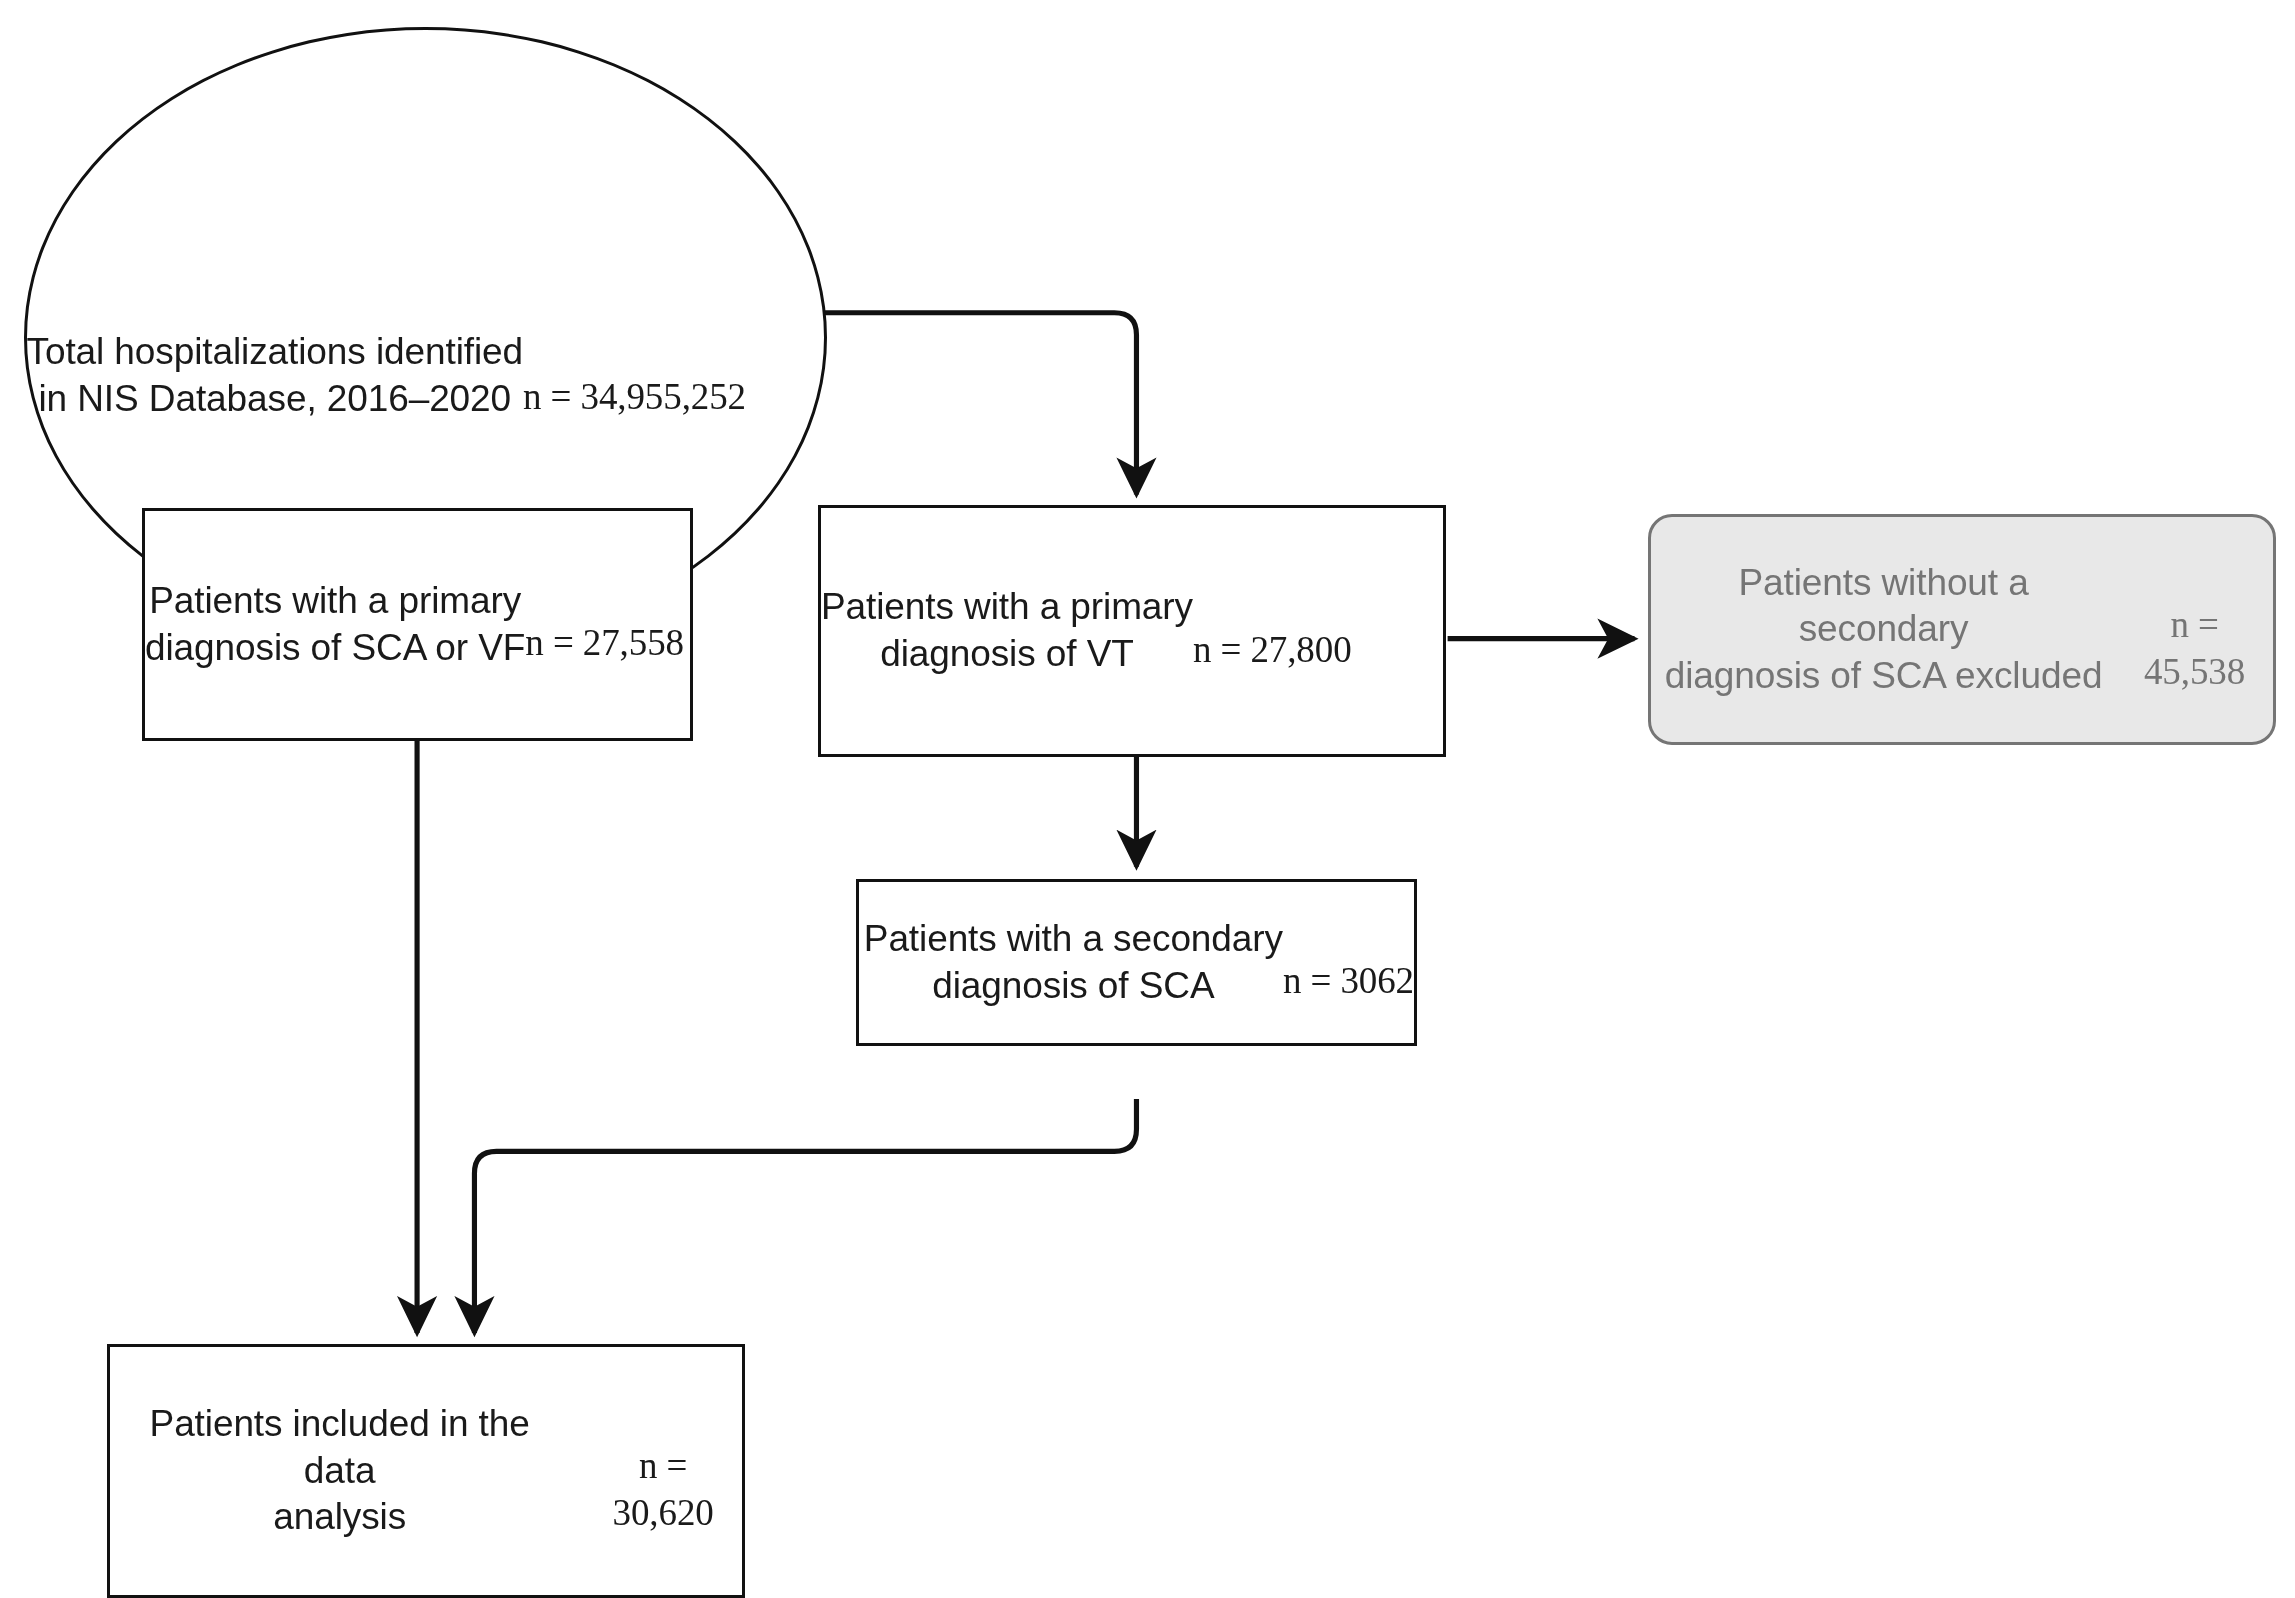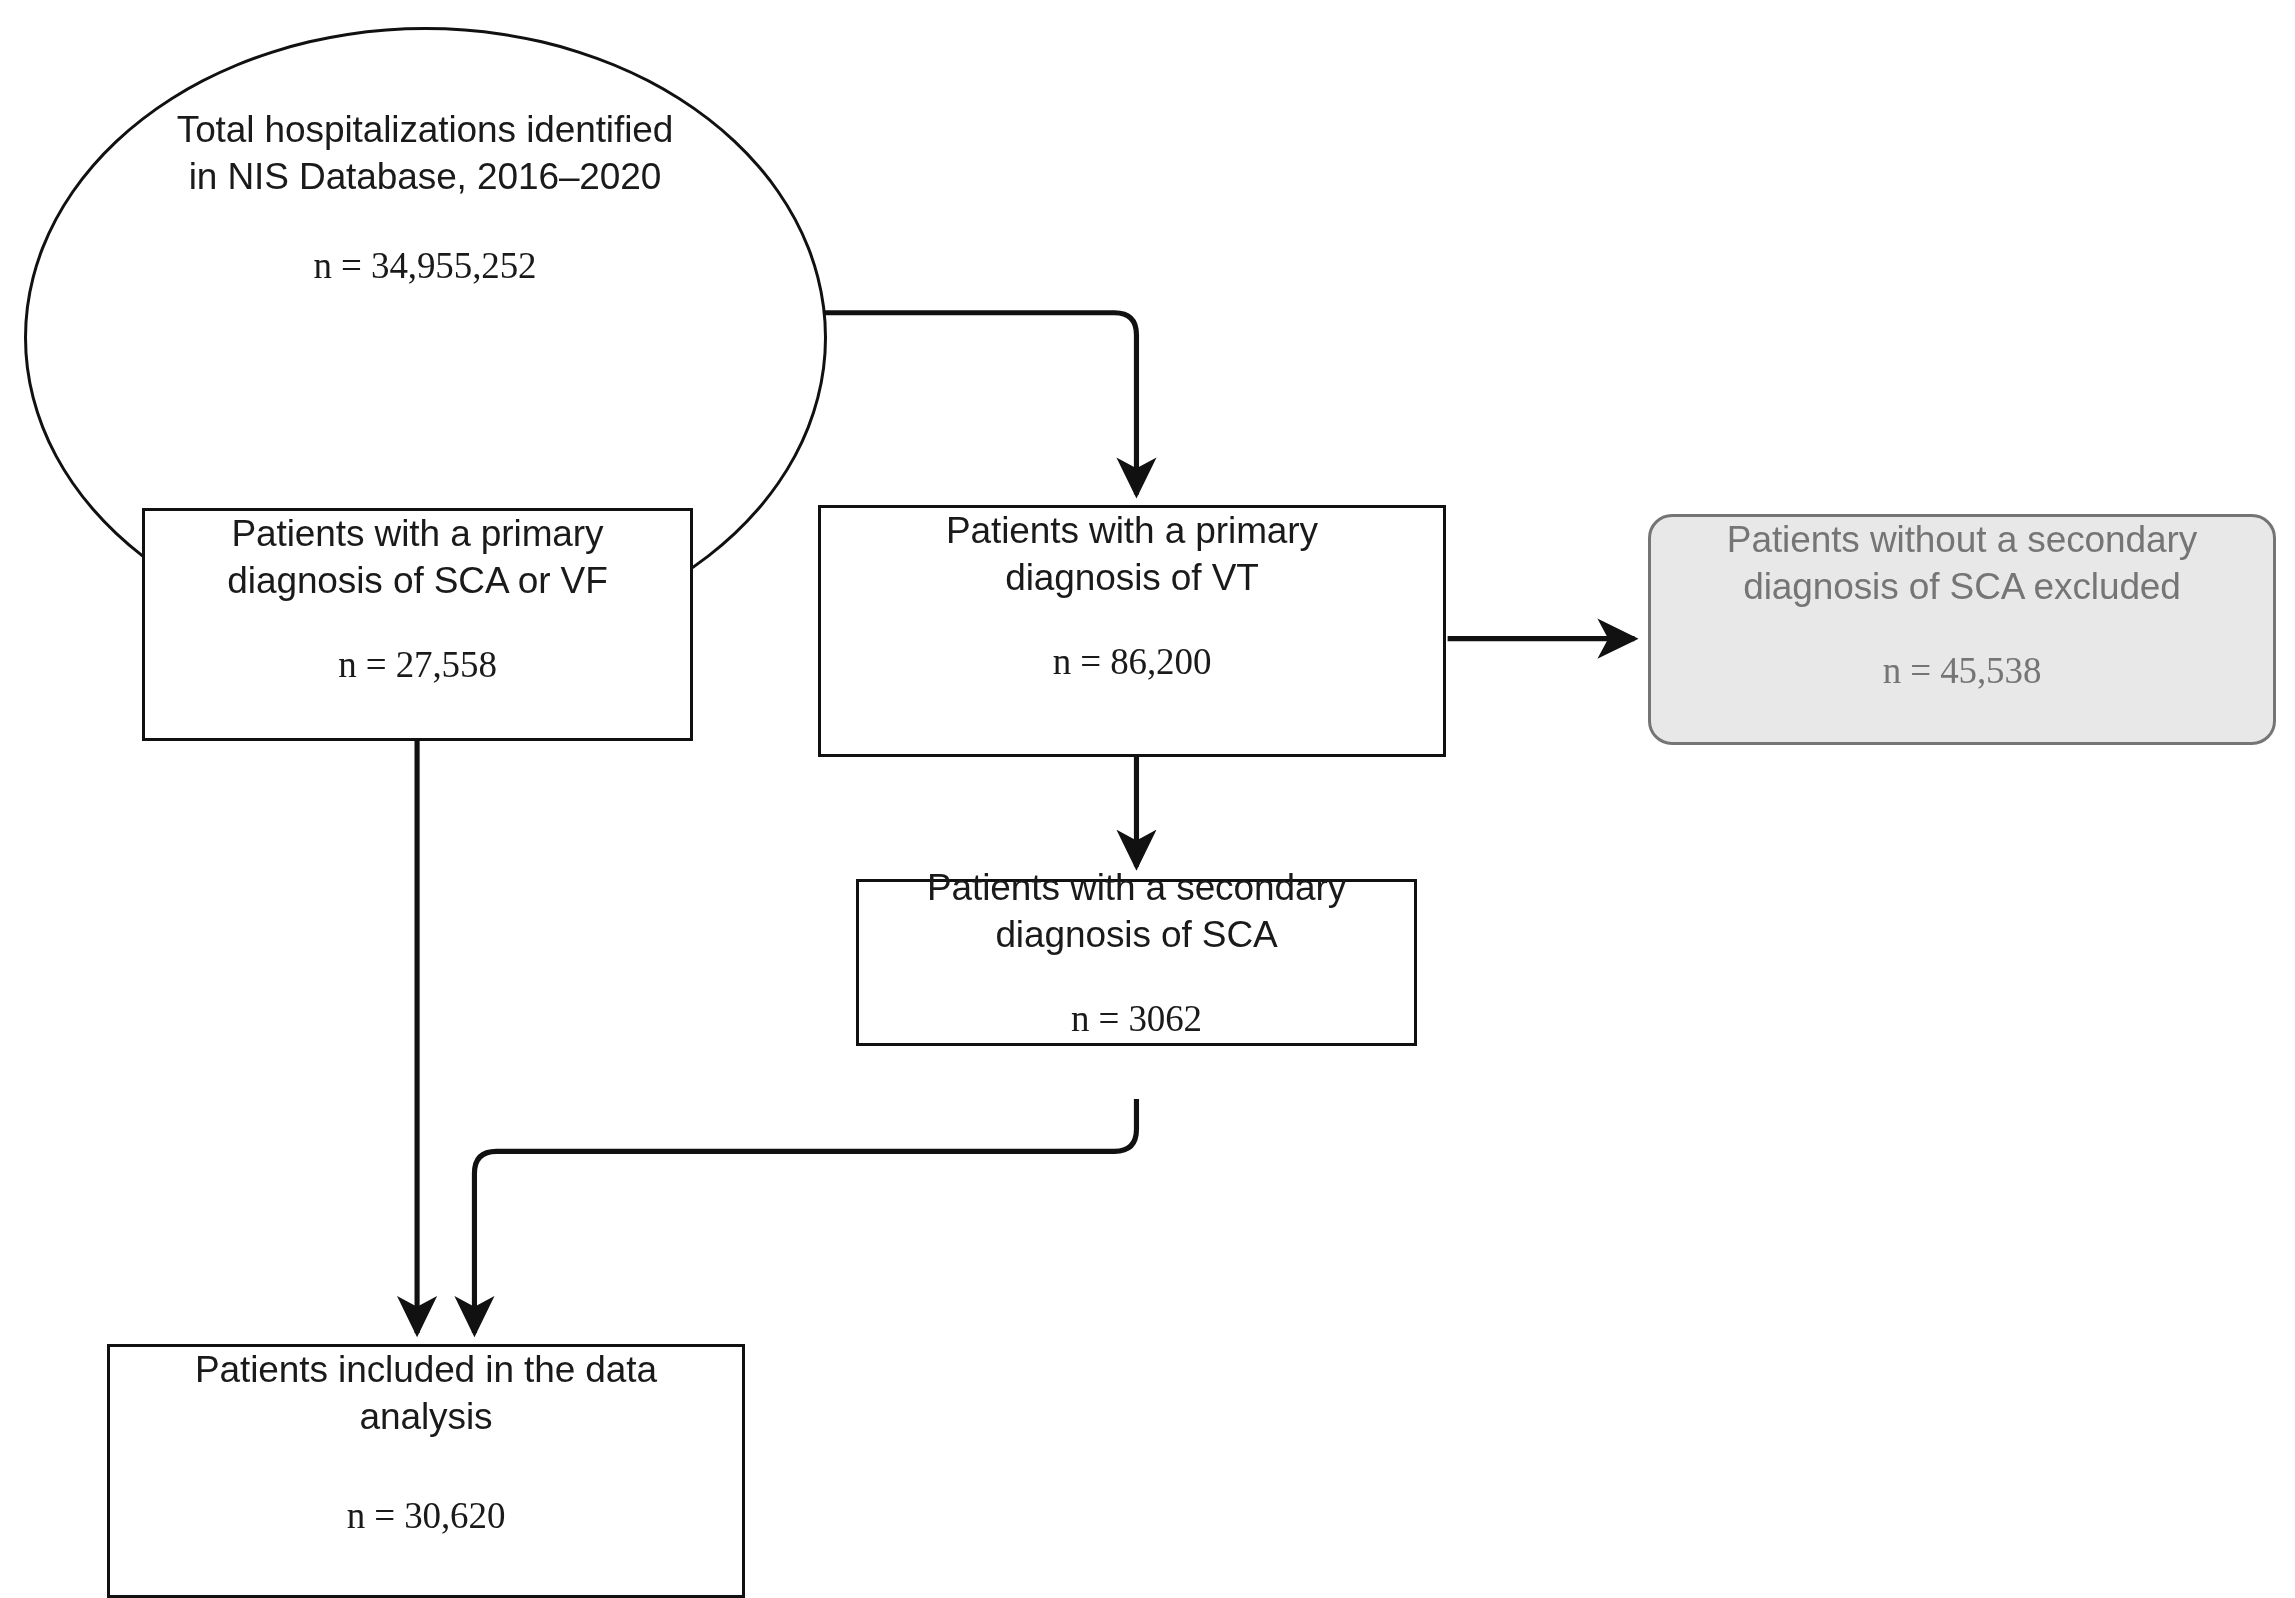--- a/index.html
+++ b/index.html
@@ -23,21 +23,21 @@
     left: 0;
     top: 0;
     width: 2295px;
     height: 1598px;
     pointer-events: none;
   }
   .node {
     position: absolute;
     box-sizing: border-box;
     display: flex;
-    flex-direction: column;
+    flex-direction: row;
     align-items: center;
     justify-content: flex-start;
     text-align: center;
     color: #1a1a1a;
     background: #ffffff;
   }
   .node .label {
     font-size: 37px;
     line-height: 1.26;
     white-space: pre-line;
@@ -118,21 +118,21 @@
 
   <div class="node rect" style="left:142px; top:508px; width:551px; height:233px;">
     <div class="label">Patients with a primary
 diagnosis of SCA or VF</div>
     <div class="count">n = 27,558</div>
   </div>
 
   <div class="node rect" style="left:818px; top:505px; width:628px; height:252px;">
     <div class="label">Patients with a primary
 diagnosis of VT</div>
-    <div class="count">n = 86,200</div>
+    <div class="count">n = 27,800</div>
   </div>
 
   <div class="node rect excluded" style="left:1648px; top:514px; width:628px; height:231px;">
     <div class="label">Patients without a secondary
 diagnosis of SCA excluded</div>
     <div class="count">n = 45,538</div>
   </div>
 
   <div class="node rect" style="left:856px; top:879px; width:561px; height:167px;justify-content:flex-end;">
     <div class="label">Patients with a secondary

